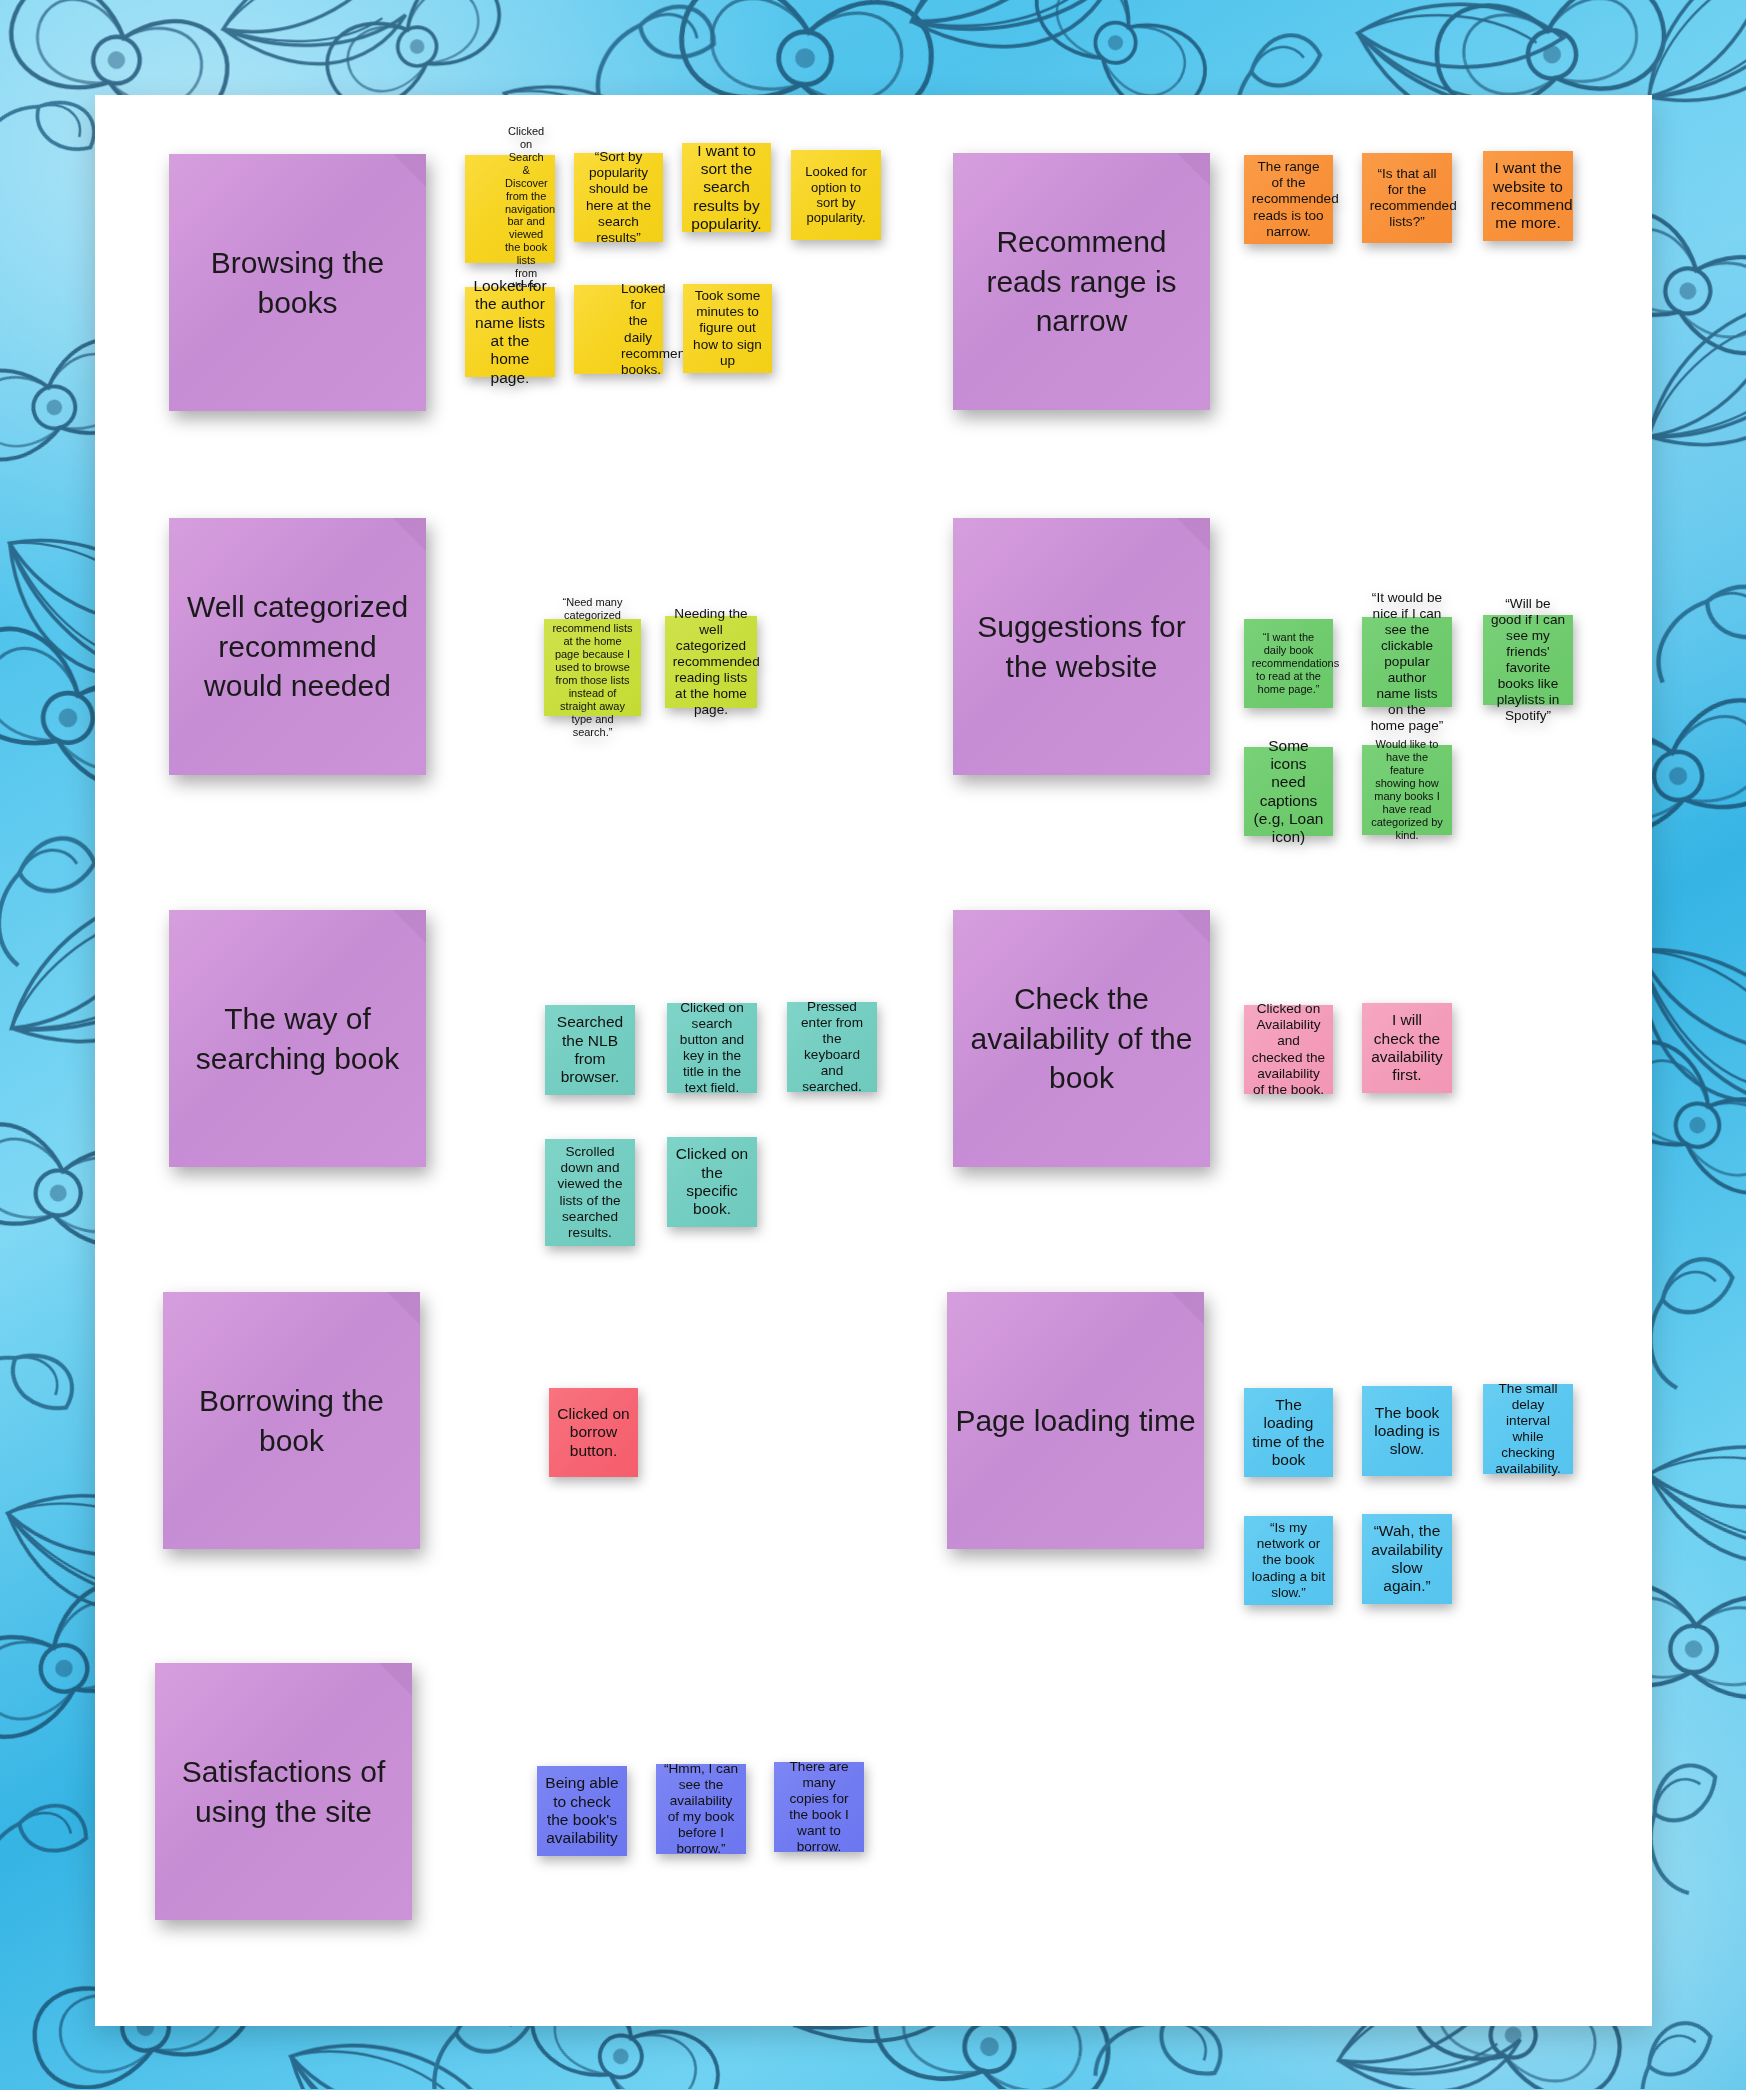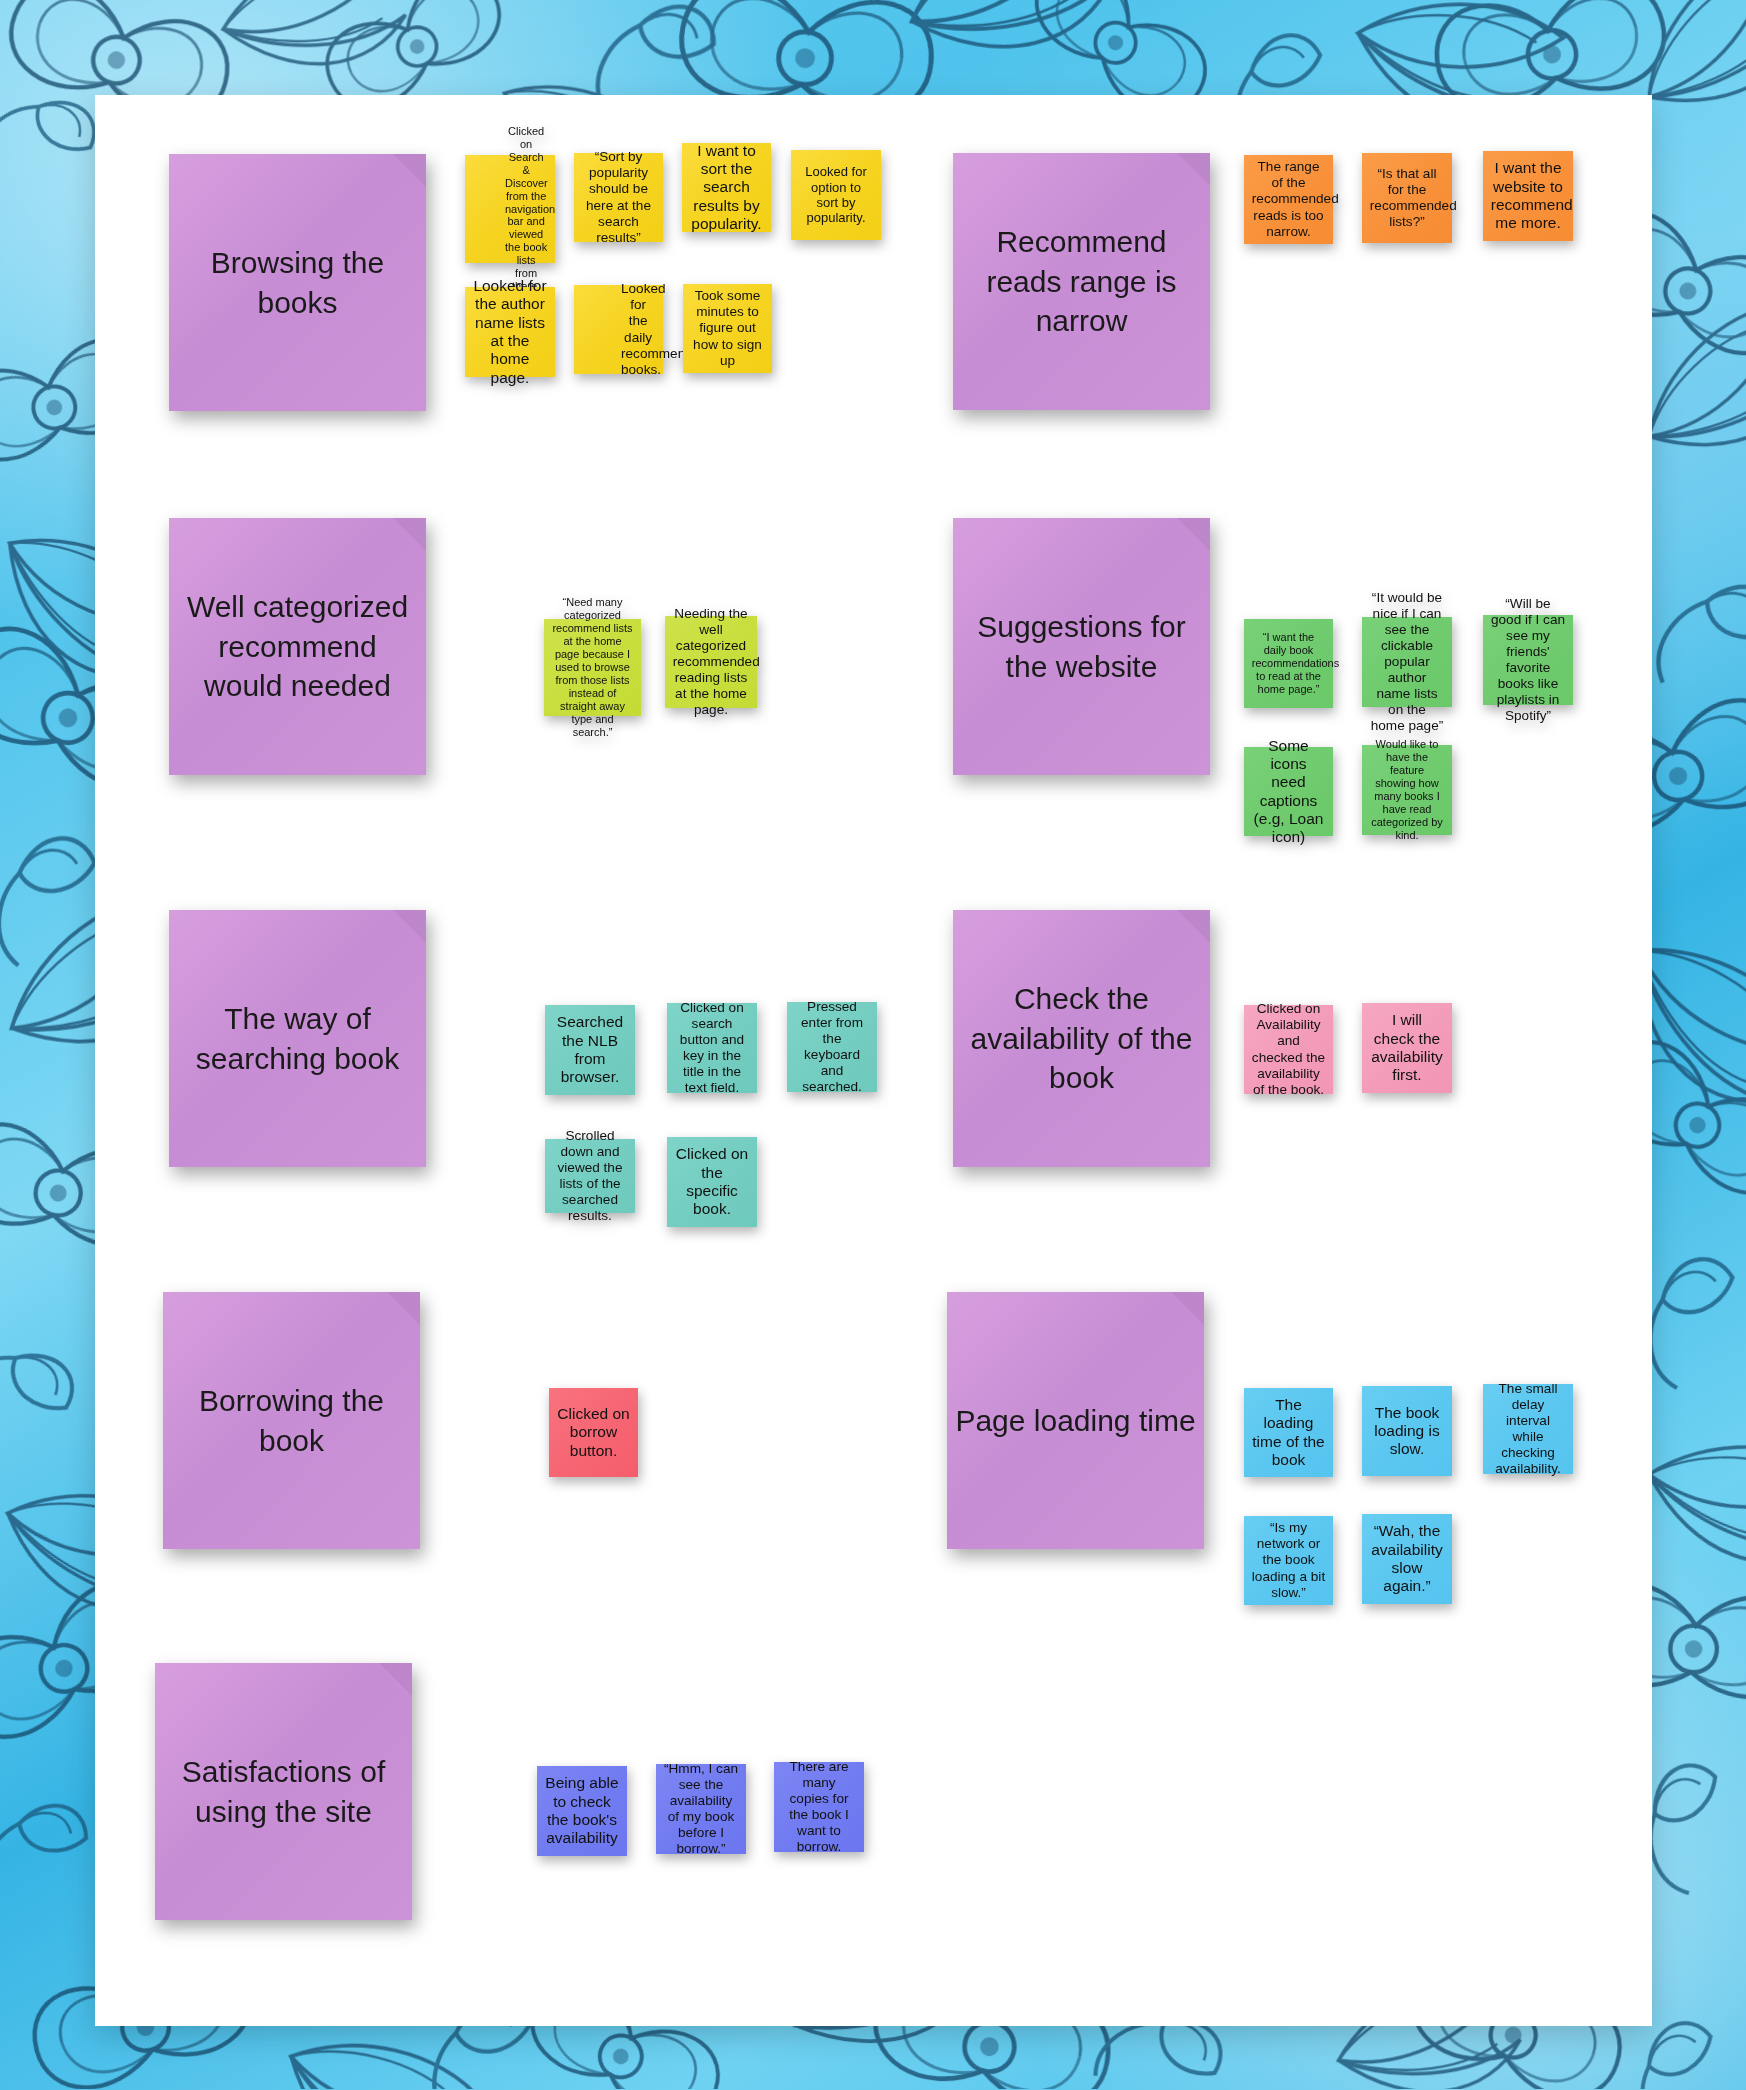--- a/index.html
+++ b/index.html
@@ -246,21 +246,21 @@
 
   <div class="note c-teal t-m" style="left:450px; top:910px; width:90px; height:90px;">
     <span class="note-text">Searched the NLB from browser.</span>
   </div>
   <div class="note c-teal t-s" style="left:572px; top:908px; width:90px; height:90px;">
     <span class="note-text">Clicked on search button and key in the title in the text field.</span>
   </div>
   <div class="note c-teal t-s" style="left:692px; top:907px; width:90px; height:90px;">
     <span class="note-text">Pressed enter from the keyboard and searched.</span>
   </div>
-  <div class="note c-teal t-s" style="left:450px; top:1044px; width:90px; height:74px;">
+  <div class="note c-teal t-s" style="left:450px; top:1044px; width:90px; height:107px;">
     <span class="note-text">Scrolled down and viewed the lists of the searched results.</span>
   </div>
   <div class="note c-teal t-m" style="left:572px; top:1042px; width:90px; height:90px;">
     <span class="note-text">Clicked on the specific book.</span>
   </div>
 
   <div class="note note-header" style="left:858px; top:815px; width:257px; height:257px;">
     <span class="note-text">Check the availability of the book</span>
   </div>
 

